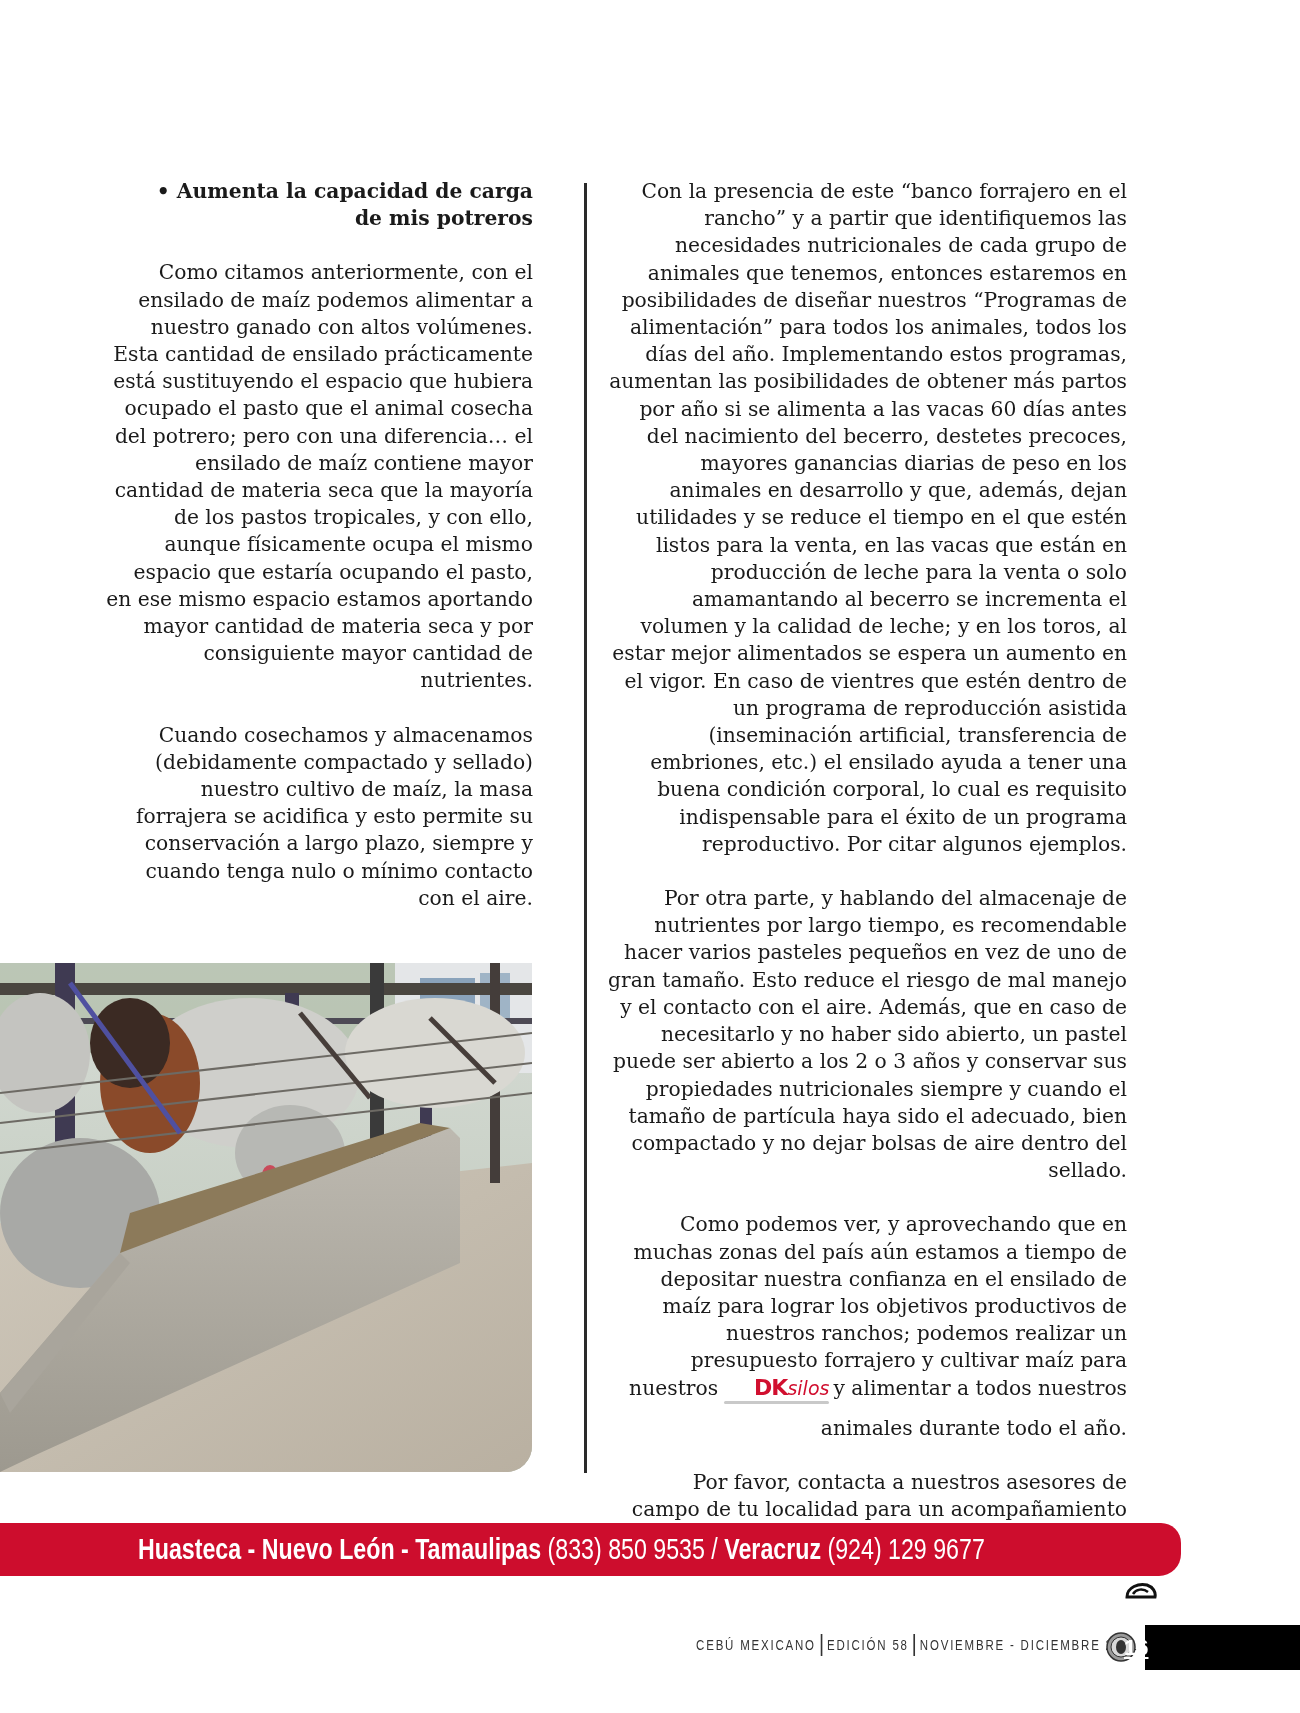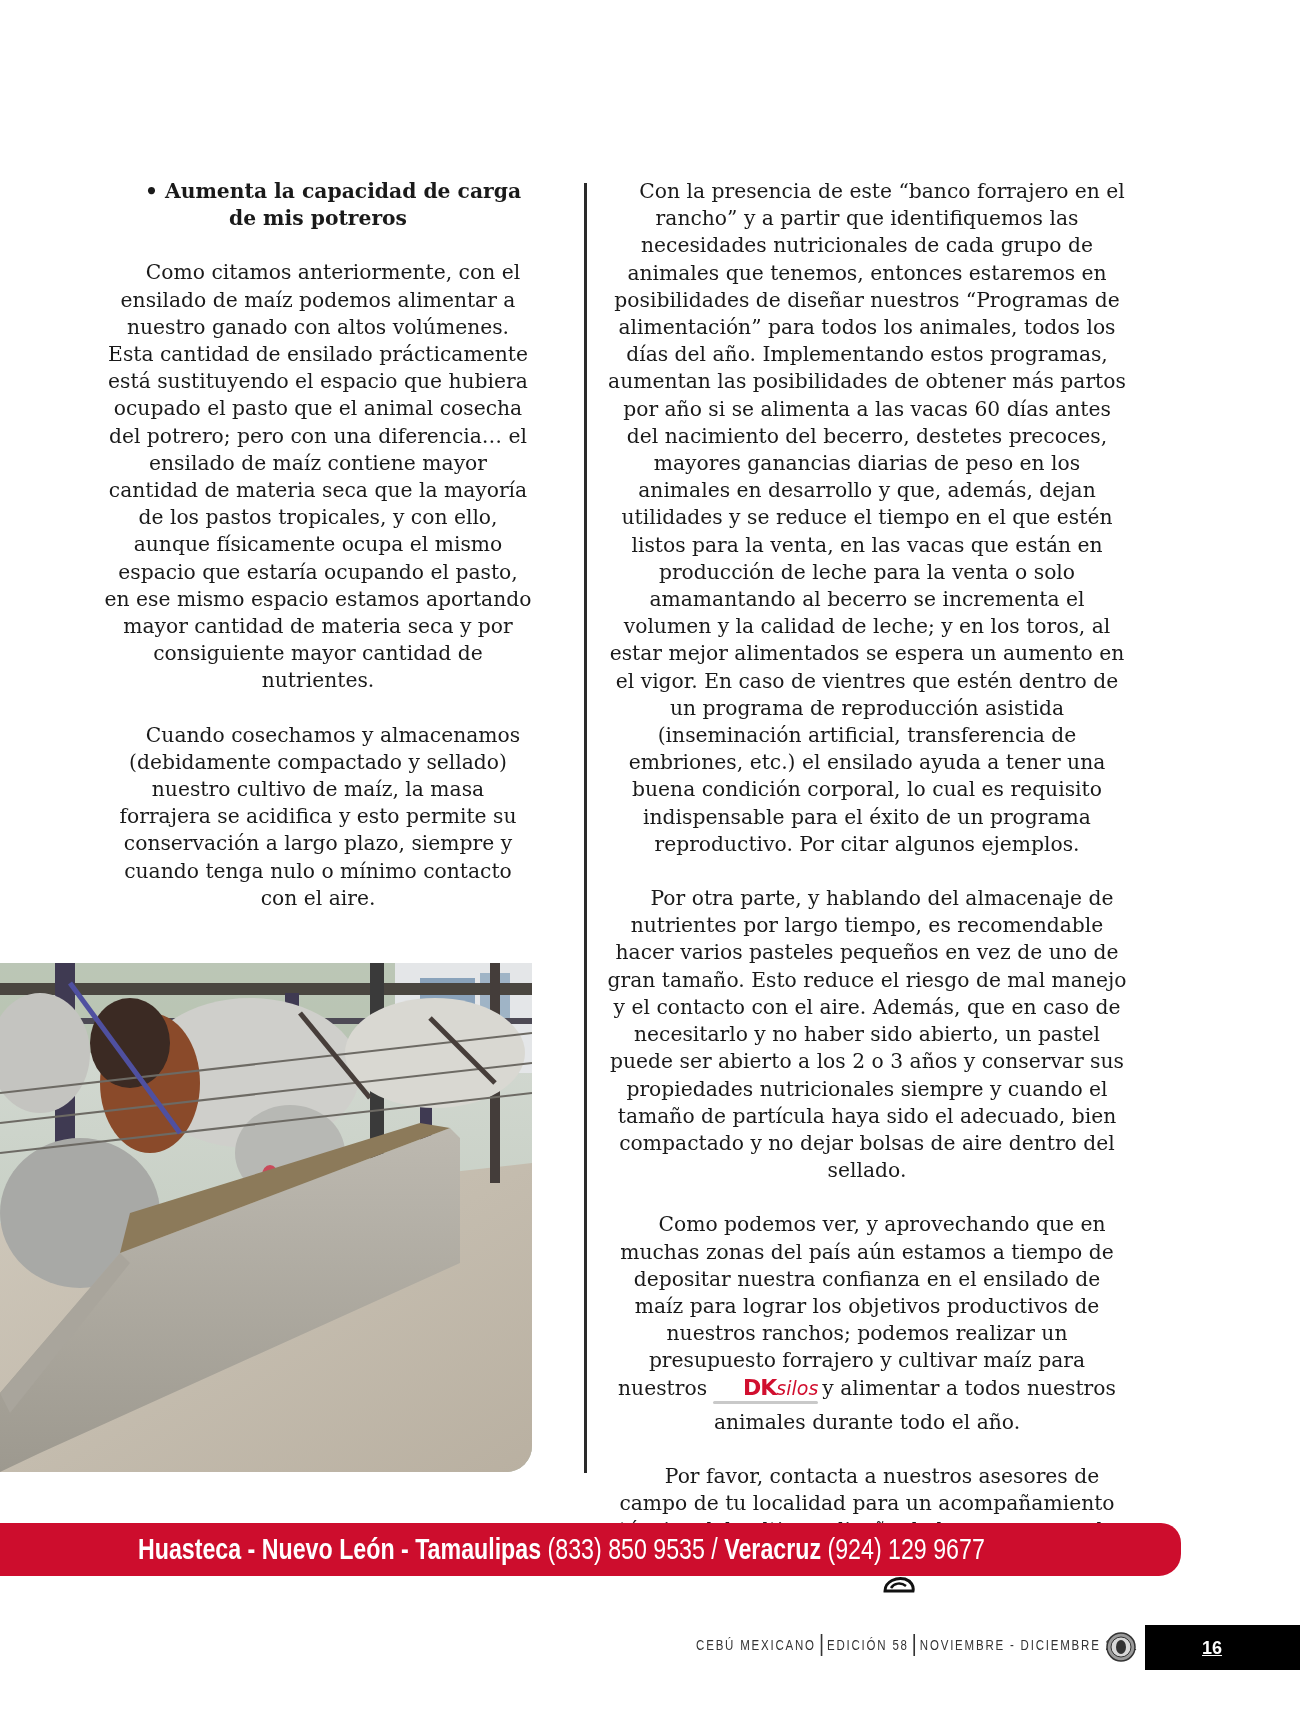--- a/index.html
+++ b/index.html
@@ -1,47 +1,47 @@
 <!DOCTYPE html>
 <html><head>
 <meta charset="utf-8">
 <style>
   html, body { margin:0; padding:0; background:#ffffff; }
   body { width:1300px; height:1713px; position:relative; overflow:hidden;
          font-family:"DejaVu Serif", serif; color:#1a1a1a; }
   .col { position:absolute; font-size:20.3px; line-height:27.2px; }
   .col-left { left:103px; top:178px; width:430px; }
   .col-right { left:607px; top:178px; width:520px; }
-  .col p { margin:0 0 27px 0; text-indent:30px; text-align:center; }
+  .col p { margin:0 0 27px 0; text-indent:30px; text-align:right; }
   .col p.heading { font-weight:bold; }
   .col p.last { margin-bottom:0; }
   .divider { position:absolute; left:584px; top:183px; width:3px; height:1290px; background:#2a2a2a; }
   .photo { position:absolute; left:0; top:963px; width:532px; height:509px;
            border-radius:0 0 26px 0; overflow:hidden; background:#c9c6bd; }
   .photo svg { display:block; width:100%; height:100%; }
   .dk-logo { display:inline-block; position:relative; font-family:"DejaVu Sans", sans-serif;
-             color:#d10f2f; vertical-align:baseline; margin:0 4px 10px 6px; line-height:1; }
+             color:#d10f2f; vertical-align:baseline; margin:0 4px 16px 6px; line-height:1; }
   .dk-logo .dk { font-weight:bold; font-size:22px; letter-spacing:-1px; }
   .dk-logo .silos { font-size:19px; font-style:italic; }
   .dk-logo .swoosh { position:absolute; left:0; right:0; bottom:-5px; height:3px; background:#c9c9c9; border-radius:2px; }
   .end-mark { display:inline-block; width:32px; height:18px; vertical-align:-2px; margin-left:4px; }
   .banner { position:absolute; left:0; top:1523px; width:1181px; height:53px; background:#cd0d2d;
             border-radius:0 20px 22px 0; }
   .banner-text { position:absolute; left:138px; top:1527px; font-family:"Liberation Sans", sans-serif;
                  font-weight:bold; font-size:29px; color:#ffffff; transform:scaleX(0.8); transform-origin:left top;
                  white-space:nowrap; letter-spacing:0px; line-height:44px; }
   .banner-text .reg { font-weight:normal; }
   .footer { position:absolute; right:162px; top:1634px; font-family:"Liberation Sans", sans-serif;
             font-size:14px; letter-spacing:2.2px; color:#333; white-space:nowrap;
             transform:scaleX(0.82); transform-origin:right center; display:flex; align-items:center; }
   .footer .sep { display:inline-block; width:1.5px; height:22px; background:#333; margin:0 6px; }
   .seal { position:absolute; left:1106px; top:1632px; width:30px; height:30px; }
   .page-box { position:absolute; left:1145px; top:1625px; width:155px; height:45px; background:#000; }
-  .page-num { position:absolute; left:1202px; top:1631px; font-family:"Liberation Sans", sans-serif;
-              font-weight:bold; font-size:18px; color:#fff; line-height:34px;text-decoration:underline; }
+  .page-num { position:absolute; left:1124px; top:1631px; font-family:"Liberation Sans", sans-serif;
+              font-weight:bold; font-size:22px; color:#fff; line-height:34px;text-decoration:underline; }
 </style>
 </head>
 <body>
 
 <div class="col col-left">
   <p class="heading">• Aumenta la capacidad de carga de mis potreros</p>
   <p>Como citamos anteriormente, con el ensilado de maíz podemos alimentar a nuestro ganado con altos volúmenes. Esta cantidad de ensilado prácticamente está sustituyendo el espacio que hubiera ocupado el pasto que el animal cosecha del potrero; pero con una diferencia… el ensilado de maíz contiene mayor cantidad de materia seca que la mayoría de los pastos tropicales, y con ello, aunque físicamente ocupa el mismo espacio que estaría ocupando el pasto, en ese mismo espacio estamos aportando mayor cantidad de materia seca y por consiguiente mayor cantidad de nutrientes.</p>
   <p class="last">Cuando cosechamos y almacenamos (debidamente compactado y sellado) nuestro cultivo de maíz, la masa forrajera se acidifica y esto permite su conservación a largo plazo, siempre y cuando tenga nulo o mínimo contacto con el aire.</p>
 </div>
 

